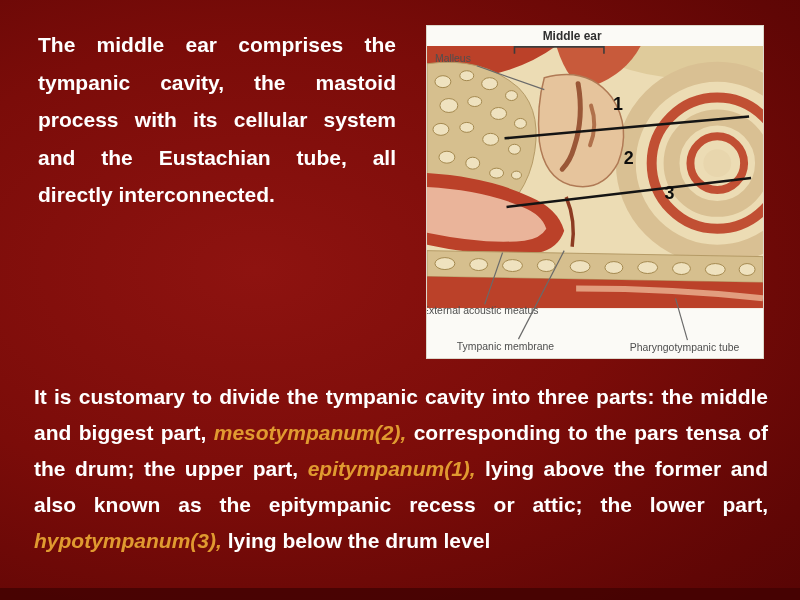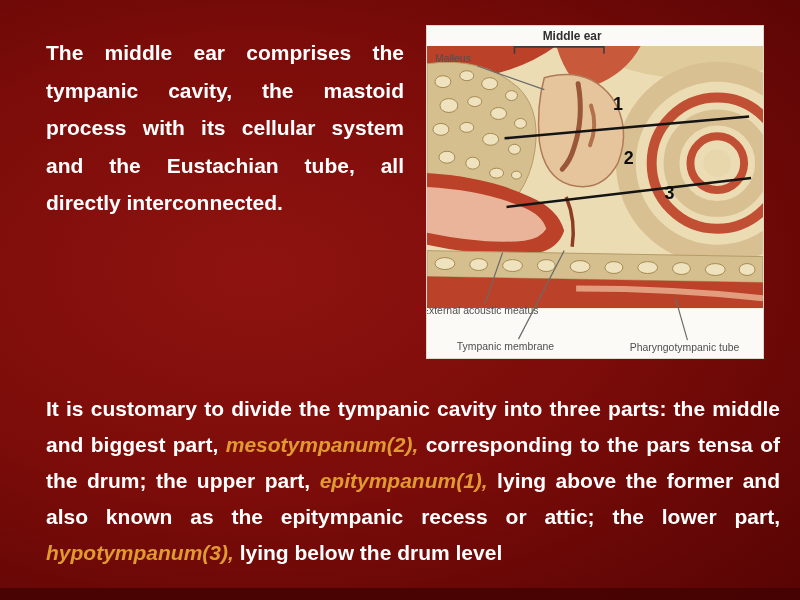--- a/index.html
+++ b/index.html
@@ -9,40 +9,40 @@
     overflow:hidden;
     font-family:"Liberation Sans", sans-serif;
     background: radial-gradient(ellipse 115% 95% at 32% 45%,
       var(--background-center, #8e1310) 0%,
       #7b0c09 40%,
       #600605 72%,
       var(--background-edge, #4a0303) 100%);
   }
   .intro {
     position:absolute; left:34px; top:22px; width:358px;
-    margin:12px;
+    margin:4px;
     color:var(--text, #ffffff);
     font-size:21px; font-weight:bold; line-height:37.5px;
     text-align:justify;
   }
   .figure-panel {
     position:absolute; left:426px; top:25px;
     width:338px; height:334px;
     background:var(--figure-bg, #fbfaf6);
     border:1px solid #ddd8cc;
     box-sizing:border-box;
   }
   .fig { display:block; width:336px; height:332px; }
   .fig text { font-family:"Liberation Sans", sans-serif; }
   .fig .num { font-size:18px; font-weight:bold; fill:#0d0d0d; }
   .fig .figtitle { font-size:12px; font-weight:bold; fill:#2f2f2f; }
   .fig .figlabel { font-size:10.5px; fill:#4f4f4f; }
   .body-text {
     position:absolute; left:34px; top:379px; width:734px;
-    margin:12px;
+    margin:0;
     color:var(--text, #ffffff);
     font-size:21px; font-weight:bold; line-height:36px;
     text-align:justify;
   }
   .body-text .em {
     color:var(--accent, #e09a30);
     font-style:italic;
   }
   .bottom-strip {
     position:absolute; left:0; bottom:0; width:800px; height:12px;

